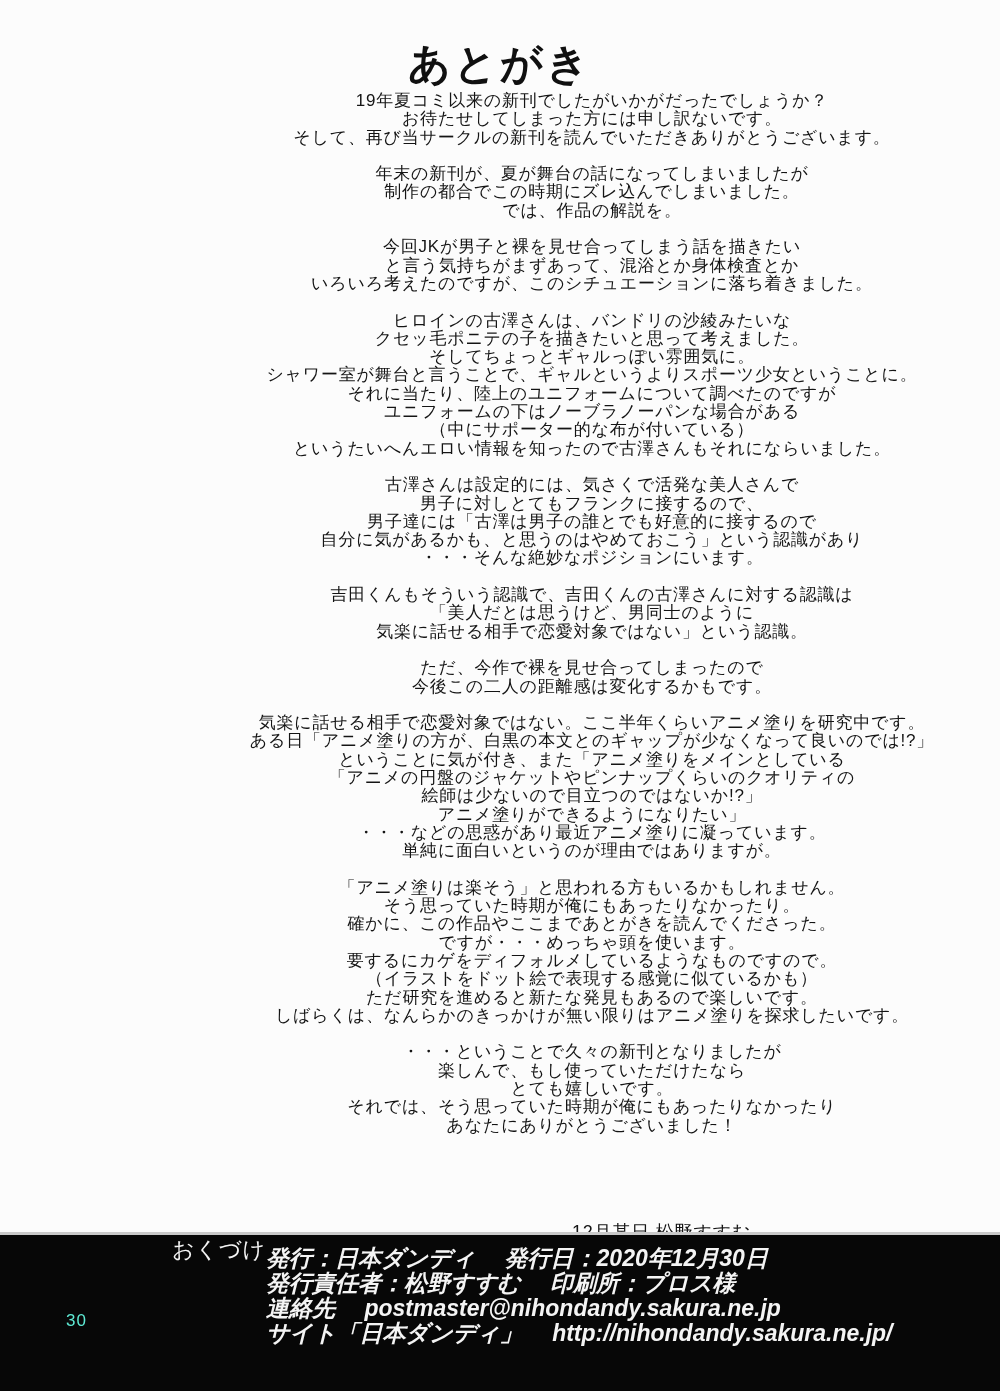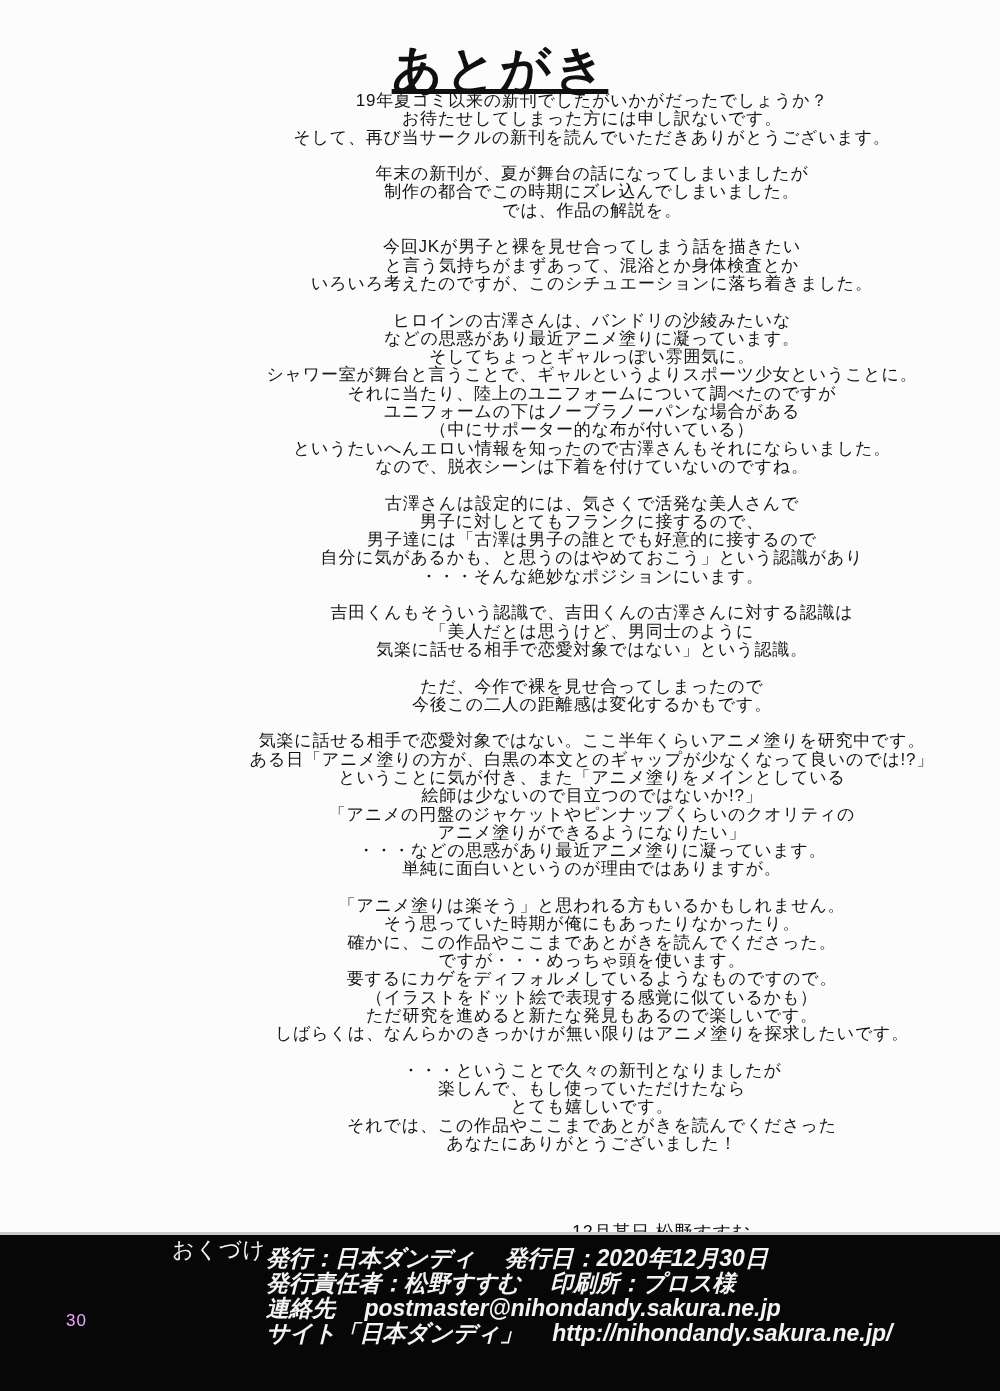--- a/index.html
+++ b/index.html
@@ -12,25 +12,24 @@
     overflow: hidden;
     font-family: "Liberation Sans", "DejaVu Sans", sans-serif;
     color: #141414;
   }
   .title {
     position: absolute;
     top: 36px;
     left: 0;
     width: 1000px;
     text-align: center;
-    font-size: 50px;
+    font-size: 42px;
     font-weight: bold;
     letter-spacing: 3px;
     color: #101010;
-    text-decoration: underline;
   }
   .body-text {
     position: absolute;
     top: 92px;
     left: 222px;
     width: 740px;
     font-size: 17px;
     line-height: 18.3px;
     letter-spacing: 0.8px;
     font-weight: 500;
@@ -70,21 +69,21 @@
     font-weight: bold;
     line-height: 25px;
     font-style: italic;
   }
   .f-line { white-space: nowrap; height: 25px; }
   .page-number {
     position: absolute;
     left: 66px;
     top: 76px;
     font-size: 17px;
-    color: #f0abfc;
+    color: #5eead4;
     letter-spacing: 1px;
   }
 </style>
 </head>
 <body>
 
 <div class="page">
 
   <div class="title">あとがき</div>
 
@@ -99,28 +98,27 @@
         <div class="line">制作の都合でこの時期にズレ込んでしまいました。</div>
         <div class="line">では、作品の解説を。</div>
       </div>
       <div class="para">
         <div class="line">今回JKが男子と裸を見せ合ってしまう話を描きたい</div>
         <div class="line">と言う気持ちがまずあって、混浴とか身体検査とか</div>
         <div class="line">いろいろ考えたのですが、このシチュエーションに落ち着きました。</div>
       </div>
       <div class="para">
         <div class="line">ヒロインの古澤さんは、バンドリの沙綾みたいな</div>
-        <div class="line">などの思惑があり最近アニメ塗りに凝っています。</div>
+        <div class="line">クセッ毛ポニテの子を描きたいと思って考えました。</div>
         <div class="line">そしてちょっとギャルっぽい雰囲気に。</div>
         <div class="line">シャワー室が舞台と言うことで、ギャルというよりスポーツ少女ということに。</div>
         <div class="line">それに当たり、陸上のユニフォームについて調べたのですが</div>
         <div class="line">ユニフォームの下はノーブラノーパンな場合がある</div>
         <div class="line">（中にサポーター的な布が付いている）</div>
         <div class="line">というたいへんエロい情報を知ったので古澤さんもそれにならいました。</div>
-        <div class="line">なので、脱衣シーンは下着を付けていないのですね。</div>
       </div>
       <div class="para">
         <div class="line">古澤さんは設定的には、気さくで活発な美人さんで</div>
         <div class="line">男子に対しとてもフランクに接するので、</div>
         <div class="line">男子達には「古澤は男子の誰とでも好意的に接するので</div>
         <div class="line">自分に気があるかも、と思うのはやめておこう」という認識があり</div>
         <div class="line">・・・そんな絶妙なポジションにいます。</div>
       </div>
       <div class="para">
         <div class="line">吉田くんもそういう認識で、吉田くんの古澤さんに対する認識は</div>
@@ -128,41 +126,41 @@
         <div class="line">気楽に話せる相手で恋愛対象ではない」という認識。</div>
       </div>
       <div class="para">
         <div class="line">ただ、今作で裸を見せ合ってしまったので</div>
         <div class="line">今後この二人の距離感は変化するかもです。</div>
       </div>
       <div class="para">
         <div class="line">気楽に話せる相手で恋愛対象ではない。ここ半年くらいアニメ塗りを研究中です。</div>
         <div class="line">ある日「アニメ塗りの方が、白黒の本文とのギャップが少なくなって良いのでは!?」</div>
         <div class="line">ということに気が付き、また「アニメ塗りをメインとしている</div>
+        <div class="line">「アニメの円盤のジャケットやピンナップくらいのクオリティの</div>
         <div class="line">絵師は少ないので目立つのではないか!?」</div>
-        <div class="line">「アニメの円盤のジャケットやピンナップくらいのクオリティの</div>
         <div class="line">アニメ塗りができるようになりたい」</div>
         <div class="line">・・・などの思惑があり最近アニメ塗りに凝っています。</div>
         <div class="line">単純に面白いというのが理由ではありますが。</div>
       </div>
       <div class="para">
         <div class="line">「アニメ塗りは楽そう」と思われる方もいるかもしれません。</div>
         <div class="line">そう思っていた時期が俺にもあったりなかったり。</div>
         <div class="line">確かに、この作品やここまであとがきを読んでくださった。</div>
         <div class="line">ですが・・・めっちゃ頭を使います。</div>
         <div class="line">要するにカゲをディフォルメしているようなものですので。</div>
         <div class="line">（イラストをドット絵で表現する感覚に似ているかも）</div>
         <div class="line">ただ研究を進めると新たな発見もあるので楽しいです。</div>
         <div class="line">しばらくは、なんらかのきっかけが無い限りはアニメ塗りを探求したいです。</div>
       </div>
       <div class="para">
         <div class="line">・・・ということで久々の新刊となりましたが</div>
         <div class="line">楽しんで、もし使っていただけたなら</div>
         <div class="line">とても嬉しいです。</div>
-        <div class="line">それでは、この作品やここまであとがきを読んでくださった</div>
+        <div class="line">それでは、そう思っていた時期が俺にもあったりなかったり</div>
         <div class="line">あなたにありがとうございました！</div>
       </div>
     </div>
 
   <div class="body-text" style="top: 1205px; left: 222px;">
     <div class="signature">12月某日 松野すすむ</div>
   </div>
 
   <div class="footer">
     <div class="footer-label">おくづけ</div>

